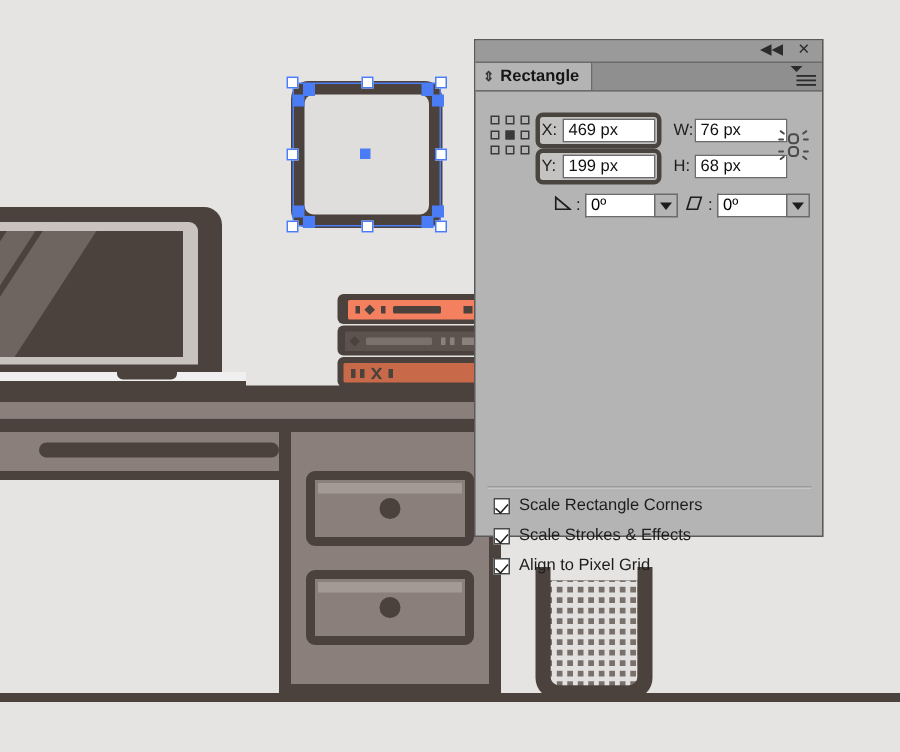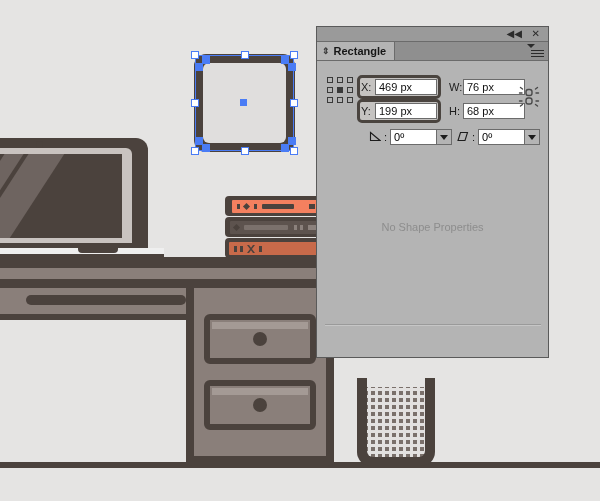--- a/index.html
+++ b/index.html
@@ -392,19 +392,30 @@
       </span>
       <span style="font-size:11px;">:</span>
       <span class="combo">
         <input value="0º" style="">
         <span class="arrow">
             <i></i>
           </span>
       </span>
     </div>
 
-    <div id="no-shape">No Shape Properties</div>
 
     <div id="divider"></div>
 
+    <div class="chk-row" id="chk-row-1">
+      <span class="chk"></span>
+      <span>Scale Rectangle Corners</span>
+    </div>
+    <div class="chk-row" id="chk-row-2">
+      <span class="chk"></span>
+      <span>Scale Strokes &amp; Effects</span>
+    </div>
+    <div class="chk-row" id="chk-row-3">
+      <span class="chk"></span>
+      <span>Align to Pixel Grid</span>
+    </div>
 
   </div>
 </div>
 
 </body></html>

